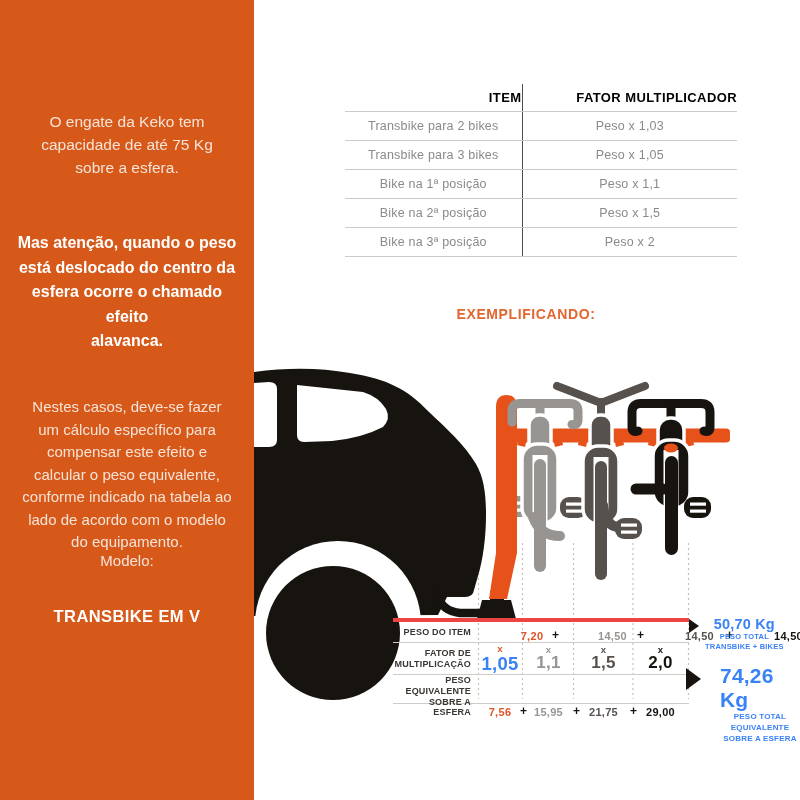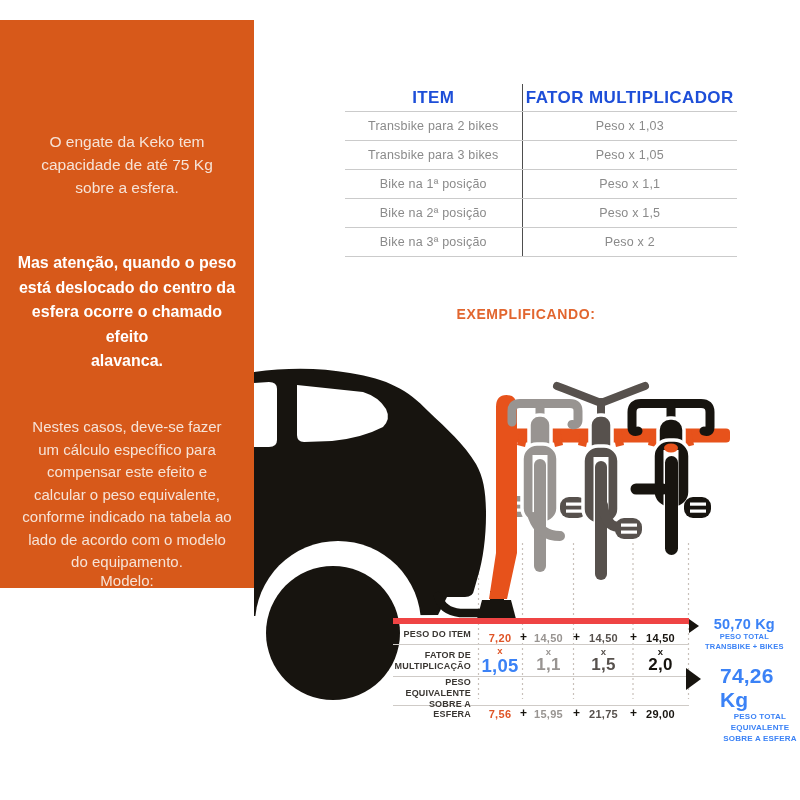--- a/index.html
+++ b/index.html
@@ -1,46 +1,46 @@
 <!DOCTYPE html>
 <html><head>
 <meta charset="utf-8">
 <style>
   html,body{margin:0;padding:0;background:#ffffff;}
   #stage{position:relative;width:800px;height:800px;overflow:hidden;background:#ffffff;
          font-family:"Liberation Sans",sans-serif;}
   
-  #sidebar{position:absolute;left:0;top:0;width:254px;height:568px;background:#D7591A;z-index:0;margin-top:20px;}
+  #sidebar{position:absolute;left:0;top:0;width:254px;height:800px;background:#D7591A;z-index:0;}
   .side-text{position:absolute;left:0;width:254px;box-sizing:border-box;padding:0 10px;
              text-align:center;color:#F6E3D7;}
   .preline{white-space:pre-line;}
   #p1{top:110px;font-size:15.5px;line-height:23px;}
   #p2{top:231px;font-size:16px;line-height:24.5px;font-weight:bold;color:#ffffff;}
   #p3{top:396px;font-size:15px;line-height:22.5px;}
   #modelo{top:552px;font-size:15px;}
   #model-name{top:607px;font-size:16.5px;font-weight:bold;color:#ffffff;letter-spacing:.4px;}
   
   #illu{position:absolute;left:0;top:0;z-index:1;pointer-events:none;}
   
   #factor-table{position:absolute;left:345px;top:84px;width:392px;border-collapse:collapse;
                 table-layout:fixed;z-index:2;}
   #factor-table th,#factor-table td{text-align:center;vertical-align:middle;
                 border-bottom:1px solid #CBCBCB;padding:0;}
-  #factor-table th{height:27px;font-size:17px;font-weight:bold;color:#1d4ed8;letter-spacing:.4px;}
+  #factor-table th{height:27px;font-size:13px;font-weight:bold;color:#000000;letter-spacing:.4px;text-align:right;}
   #factor-table td{height:28px;font-size:12.5px;color:#8A8A8A;letter-spacing:.2px;}
   #factor-table .c2{border-left:1.5px solid #4E4E4E;}
   #factor-table col.col1{width:177px;} #factor-table col.col2{width:215px;}
   
   #exemplificando{position:absolute;left:330px;top:306px;width:392px;text-align:center;
                   font-size:14px;font-weight:bold;color:#E2662F;letter-spacing:.6px;z-index:2;}
   
   #calc{position:absolute;left:393px;top:618px;width:296px;z-index:2;}
   .crow{display:grid;grid-template-columns:85px 44px 53px 57px 57px;align-items:center;
         border-bottom:1px solid #CFCBC7;}
-  .crow.r1{border-top:6px solid #ef4444;height:20px;}
+  .crow.r1{border-top:4px solid #ef4444;height:20px;gap:32px;}
   .crow.r2{height:31px;}
   .crow.r3{height:28px;}
   .clabel{font-size:9px;font-weight:bold;color:#3A3632;text-align:right;line-height:1.2;
           padding-right:7px;letter-spacing:.2px;}
   .cval{position:relative;display:flex;align-items:flex-end;justify-content:center;height:100%;}
   .num{font-size:11px;font-weight:bold;letter-spacing:.3px;}
   .plus{position:absolute;right:-5px;font-size:12px;font-weight:bold;color:#17140F;}
   .cfactor{display:flex;flex-direction:column;align-items:center;justify-content:center;height:100%;}
   .xm{font-size:9.5px;font-weight:bold;line-height:1;}
   .fn{font-size:17px;font-weight:bold;line-height:1.05;letter-spacing:.3px;}

